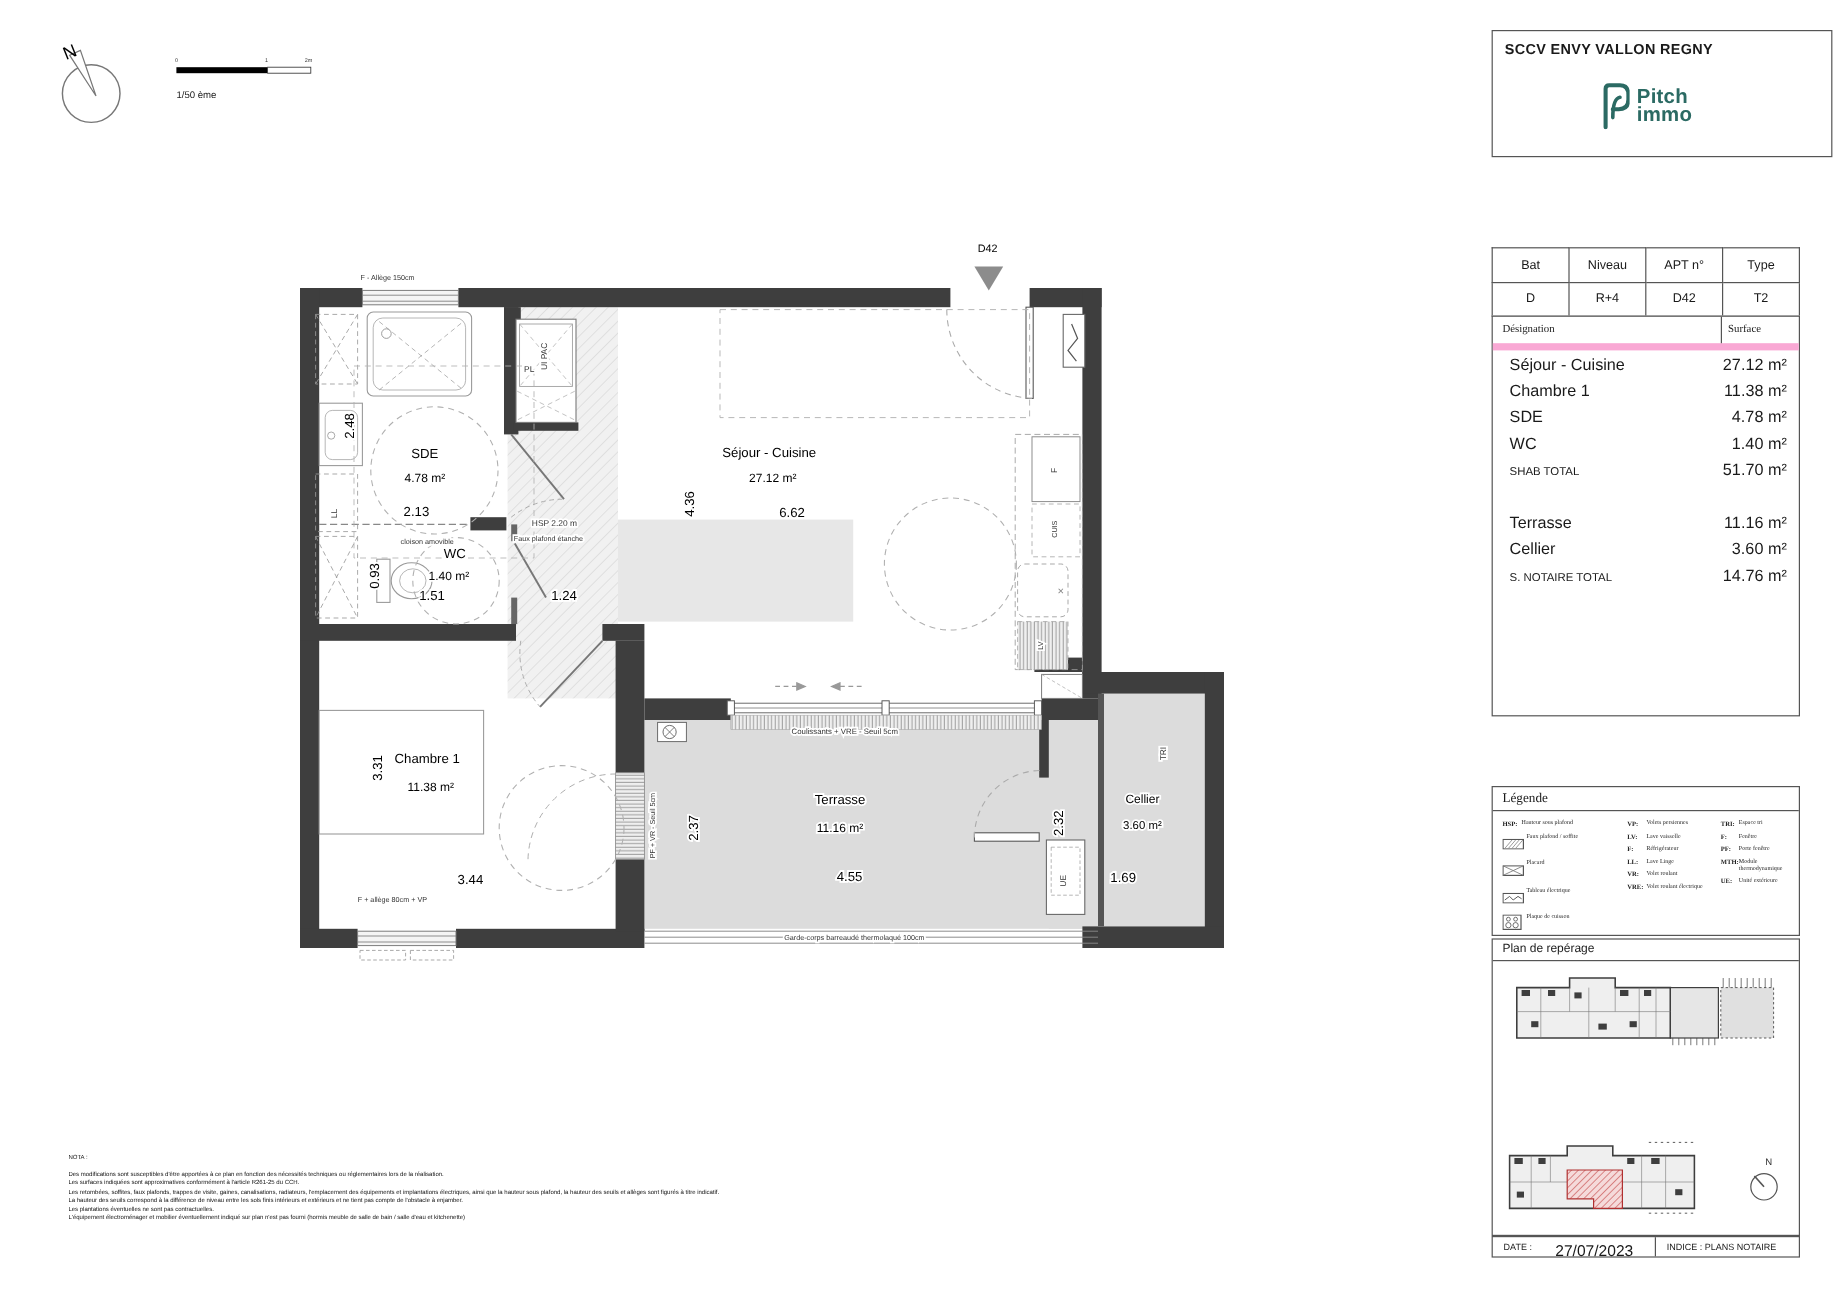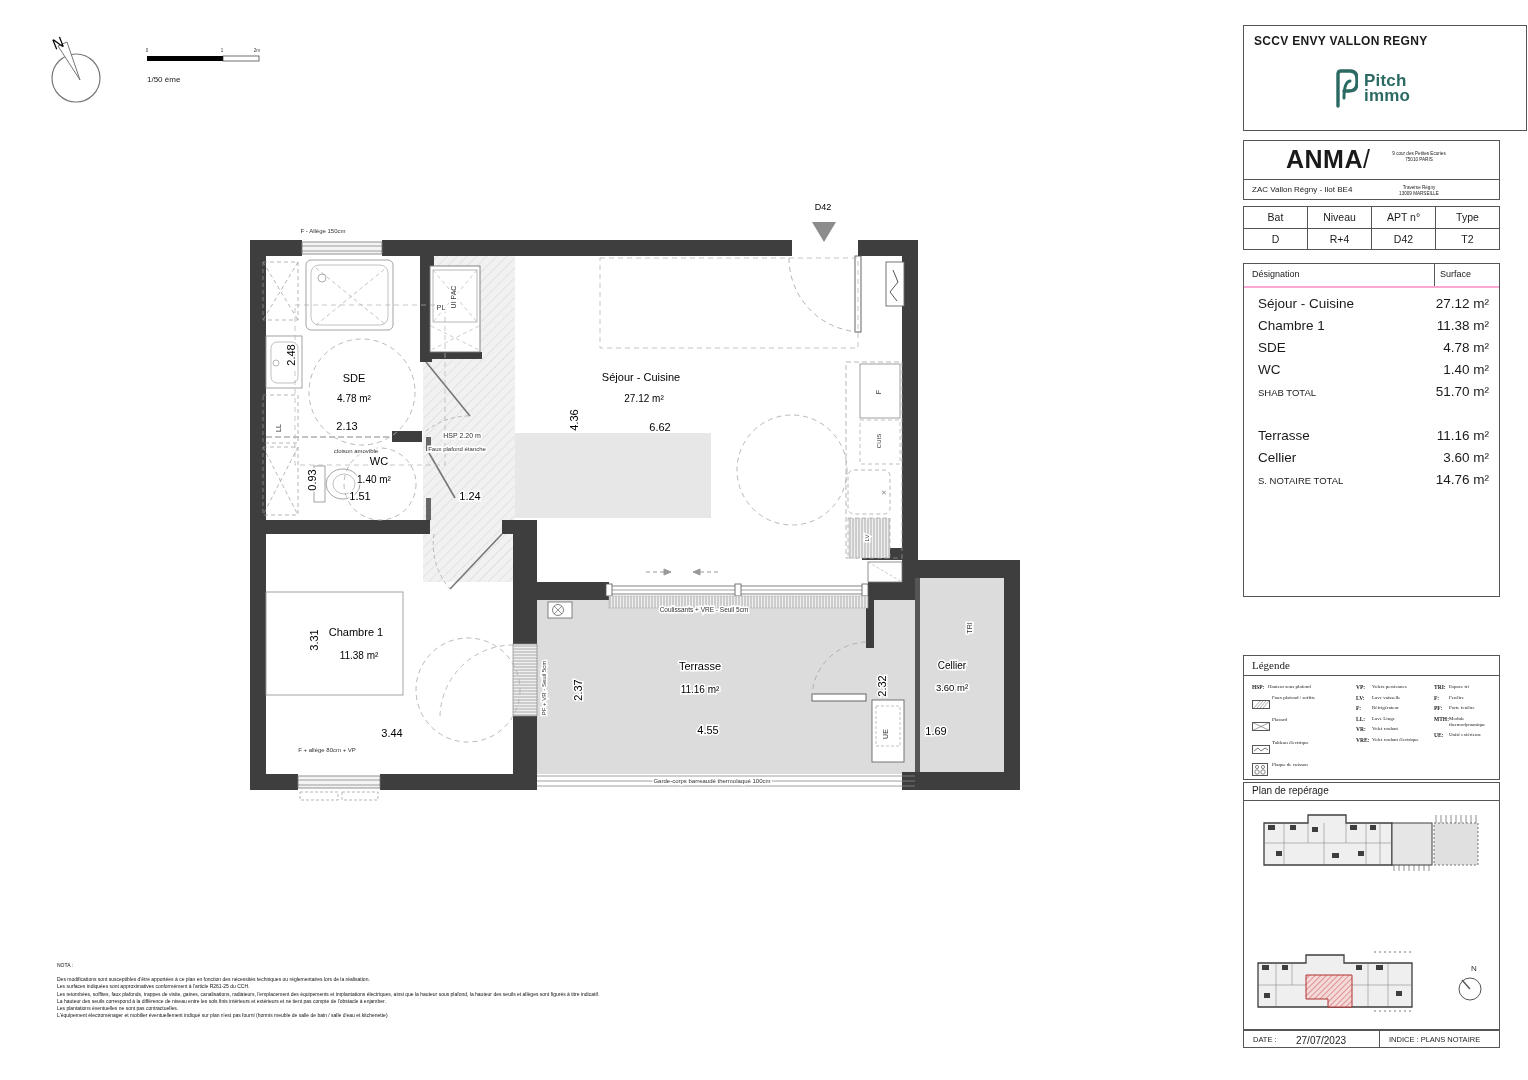--- a/index.html
+++ b/index.html
@@ -10,21 +10,21 @@
   
   .dev-title{position:absolute;left:10px;top:8px;font-size:12px;font-weight:bold;letter-spacing:.3px;}
   .pitch-wrap{position:absolute;left:88px;top:42px;display:flex;align-items:center;gap:6px;color:#2b6a63;}
   .pitch-text{font-size:17px;font-weight:600;line-height:15px;letter-spacing:.2px;}
   .anma-name{position:absolute;left:42px;top:4px;font-size:25px;font-weight:bold;letter-spacing:.5px;}
   .anma-slash{font-weight:400;}
   .addr{position:absolute;font-size:4.6px;line-height:6px;text-align:center;color:#222;width:110px;}
   .anma-project{position:absolute;left:8px;top:44px;font-size:8px;}
   table.grid{border-collapse:collapse;width:100%;height:100%;table-layout:fixed;}
   table.grid td{border:1px solid #555;text-align:center;font-size:10.5px;padding:0;}
-  .surf-head{position:absolute;top:0;left:0;right:0;height:22px;border-bottom:2px solid #f9a8d4;}
+  .surf-head{position:absolute;top:0;left:0;right:0;height:22px;border-bottom:6px solid #f9a8d4;font-family:Liberation Serif, serif;}
   .surf-head .c1{position:absolute;left:8px;top:5px;font-size:9px;}
   .surf-head .c2{position:absolute;left:196px;top:5px;font-size:9px;}
   .surf-div{position:absolute;top:0;left:190px;width:1px;height:22px;background:#555;}
   .surf-rows{position:absolute;left:14px;right:10px;top:32px;}
   .srow{display:flex;justify-content:space-between;align-items:baseline;margin-bottom:7px;}
   .srow .nm{font-size:13.5px;}
   .srow .vl{font-size:13.5px;}
   .srow.small .nm{font-size:9.5px;}
   .gap18{height:22px;}
   .envy-text{width:100%;text-align:center;font-size:33px;letter-spacing:13px;color:#3bbd4d;
@@ -32,21 +32,21 @@
   .lg-title{position:absolute;left:8px;top:3px;font-size:11px;}
   .lg-body{position:absolute;top:22px;left:0;right:0;bottom:0;}
   .lg-col{position:absolute;top:6px;}
   .lg-row{display:flex;align-items:flex-start;margin-bottom:4.5px;}
   .lg-abbr{font-size:5.5px;font-weight:bold;width:16px;flex:0 0 16px;}
   .lg-abbr.w20{width:15px;flex-basis:15px;}
   .lg-label{font-size:5px;line-height:6px;}
   .lg-icon{width:20px;flex:0 0 20px;}
   .rep-title{position:absolute;left:8px;top:2px;font-size:10px;}
   .foot-cell1{position:absolute;left:9px;top:4px;font-size:7.5px;}
-  .foot-date{position:absolute;left:52px;top:4px;font-size:10px;}
+  .foot-date{position:absolute;left:52px;top:4px;font-size:13px;}
   .foot-div{position:absolute;left:135px;top:0;bottom:0;width:1px;background:#555;}
   .foot-cell2{position:absolute;left:145px;top:4px;font-size:7.5px;}
   
   #nota{position:absolute;left:57px;top:962px;width:1180px;font-size:5px;line-height:7.2px;color:#111;}
   #nota .t{margin-bottom:7px;}
   
   #plansvg{position:absolute;left:0;top:0;}
   text{font-family:"Liberation Sans", sans-serif;}
   .halo{paint-order:stroke;stroke:#ffffff;stroke-width:3px;}
 </style>
@@ -318,35 +318,22 @@
         <path d="M6,38 L6,6 Q6,3 9,3 L18,3 Q25,3 25,11 L25,15 Q25,23 17,23 L12,23" fill="none" stroke="#2b6a63" stroke-width="3.4" stroke-linecap="round"></path>
         <path d="M12,30 Q12,14 18,13" fill="none" stroke="#2b6a63" stroke-width="3" stroke-linecap="round"></path>
       </svg>
       <div class="pitch-text">
         <div>Pitch</div>
         <div>immo</div>
       </div>
     </div>
   </div>
 
-  <div class="box" style="left:1243px;top:140px;width:257px;height:60px;">
-    <div class="anma-name"><span>ANMA</span><span class="anma-slash">/</span></div>
-    <div class="addr" style="left:1363px;top:10px;left:120px;">
-      <div>9 cour des Petites Ecuries</div>
-      <div>75010 PARIS</div>
-    </div>
-    <div style="position:absolute;left:0;right:0;top:38px;height:1px;background:#555;"></div>
-    <div class="anma-project">ZAC Vallon Régny - Ilot BE4</div>
-    <div class="addr" style="left:120px;top:44px;">
-      <div>Traverse Régny</div>
-      <div>13009 MARSEILLE</div>
-    </div>
-  </div>
-
-  <div class="abs" style="left:1243px;top:206px;width:257px;height:44px;">
+
+  <div class="abs" style="left:1243px;top:206px;width:257px;height:58px;">
     <table class="grid">
       <tbody>
           <tr>
         <td>Bat</td>
         <td>Niveau</td>
         <td>APT n°</td>
         <td>Type</td>
       </tr>
       <tr>
         <td>D</td>

